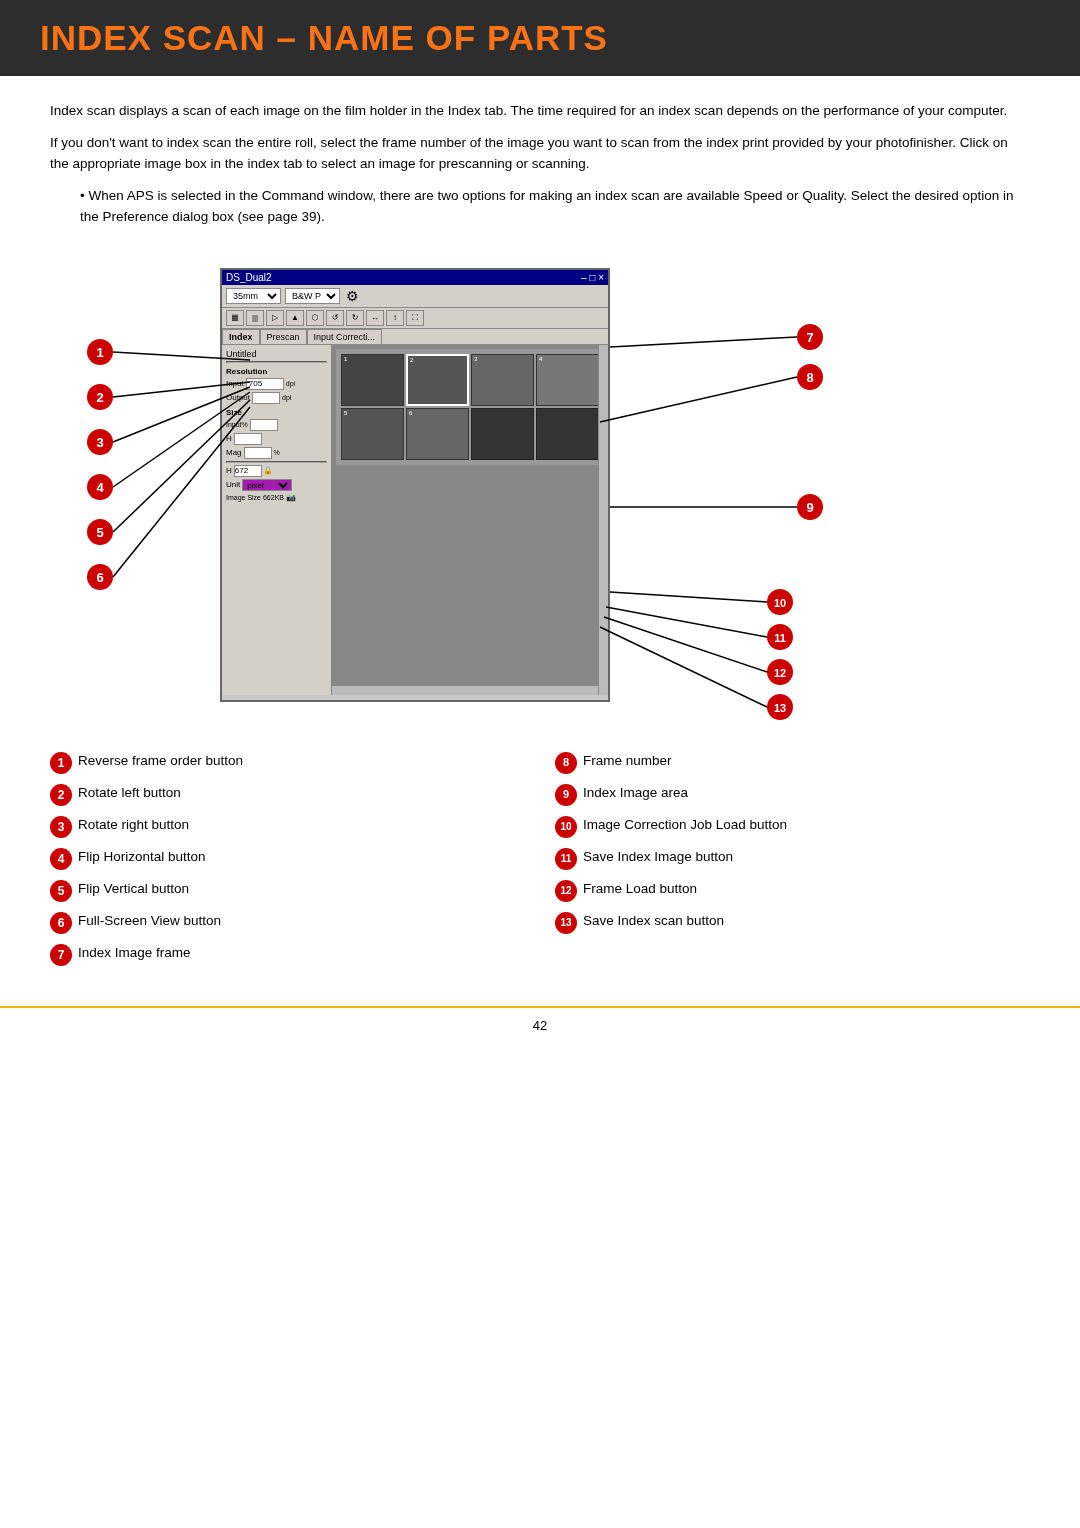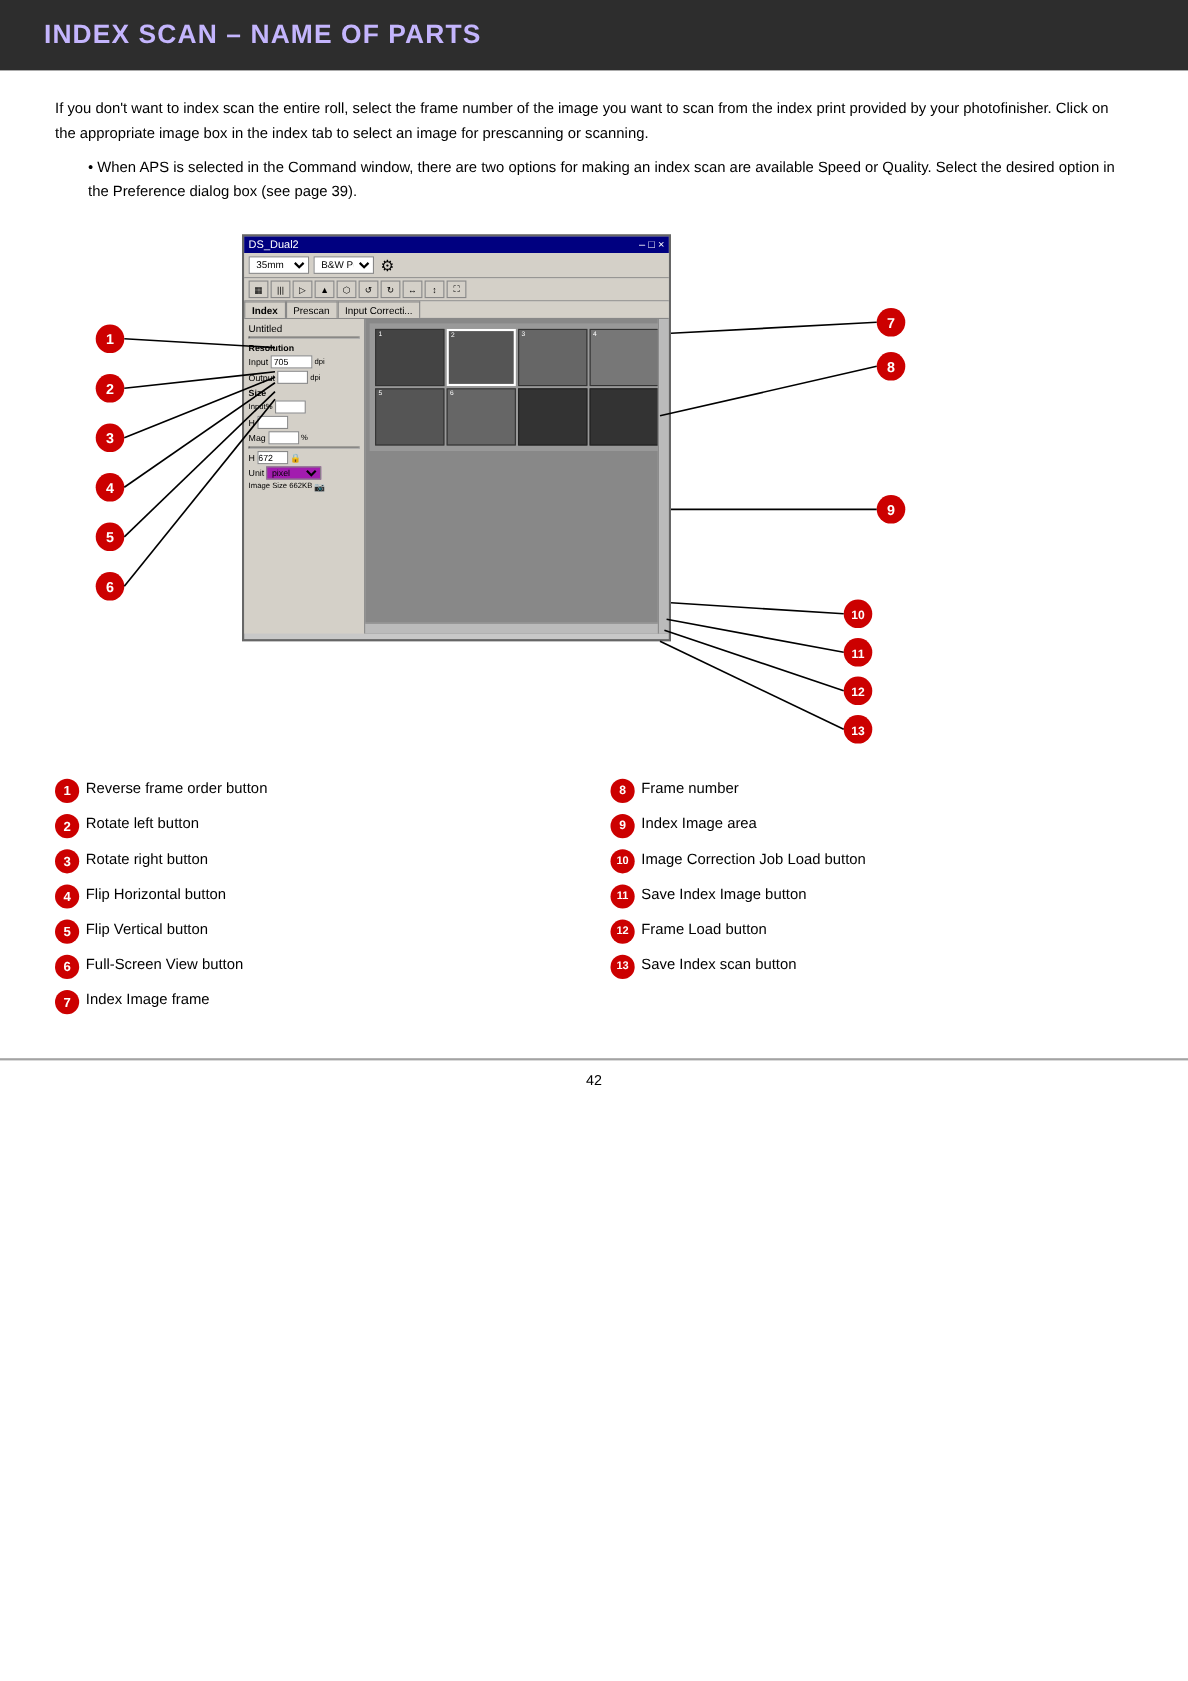--- a/index.html
+++ b/index.html
@@ -12,22 +12,22 @@
       min-height: 1528px;
     }
 
     
     .page-header {
       background: #2d2d2d;
       padding: 18px 40px;
       margin-bottom: 24px;
     }
     .page-header h1 {
-      color: #c4b5fd;
-      font-size: 24px;
+      color: #f97316;
+      font-size: 35px;
       font-weight: bold;
       letter-spacing: 1px;
     }
 
     .page-content {
       padding: 0 50px;
     }
 
     .intro-text {
       font-size: 13.5px;
@@ -212,21 +212,21 @@
       font-size: 12px;
       font-weight: bold;
       display: flex;
       align-items: center;
       justify-content: center;
       flex-shrink: 0;
       margin-top: 0px;
     }
 
     .page-footer {
-      border-top: 2px solid #a3a3a3;
+      border-top: 2px solid #eab308;
       padding: 10px 76px;
       text-align: center;
       font-size: 13px;
       margin-top: 10px;
     }
 
     
     .diagram-svg {
       position: absolute;
       top: 0;
@@ -260,27 +260,28 @@
     }
   </style>
 </head>
 <body>
 
 <div class="page-header">
   <h1>INDEX SCAN – NAME OF PARTS</h1>
 </div>
 
 <div class="page-content">
+  <p class="intro-text">Index scan displays a scan of each image on the film holder in the Index tab. The time required for an index scan depends on the performance of your computer.</p>
   <p class="intro-text">If you don't want to index scan the entire roll, select the frame number of the image you want to scan from the index print provided by your photofinisher. Click on the appropriate image box in the index tab to select an image for prescanning or scanning.</p>
   <p class="intro-bullet">• <span>When APS is selected in the Command window, there are two options for making an index scan are available Speed or Quality. Select the desired option in the Preference dialog box (see page 39).</span></p>
 
 
   <div class="diagram-container">
 
-    <div class="scanner-window" style="left:170px; top:15px; width:390px; height:370px;">
+    <div class="scanner-window" style="left:170px; top:26px; width:390px; height:434px;">
       <div class="scanner-titlebar">
         <span>DS_Dual2</span>
         <span>– □ ×</span>
       </div>
       <div class="scanner-controls">
         <select class="scanner-dropdown"><option>35mm</option></select>
         <select class="scanner-dropdown"><option>B&amp;W Positive</option></select>
         <span style="font-size:14px; margin-left:2px;">⚙</span>
       </div>
       <div class="scanner-toolbar">

